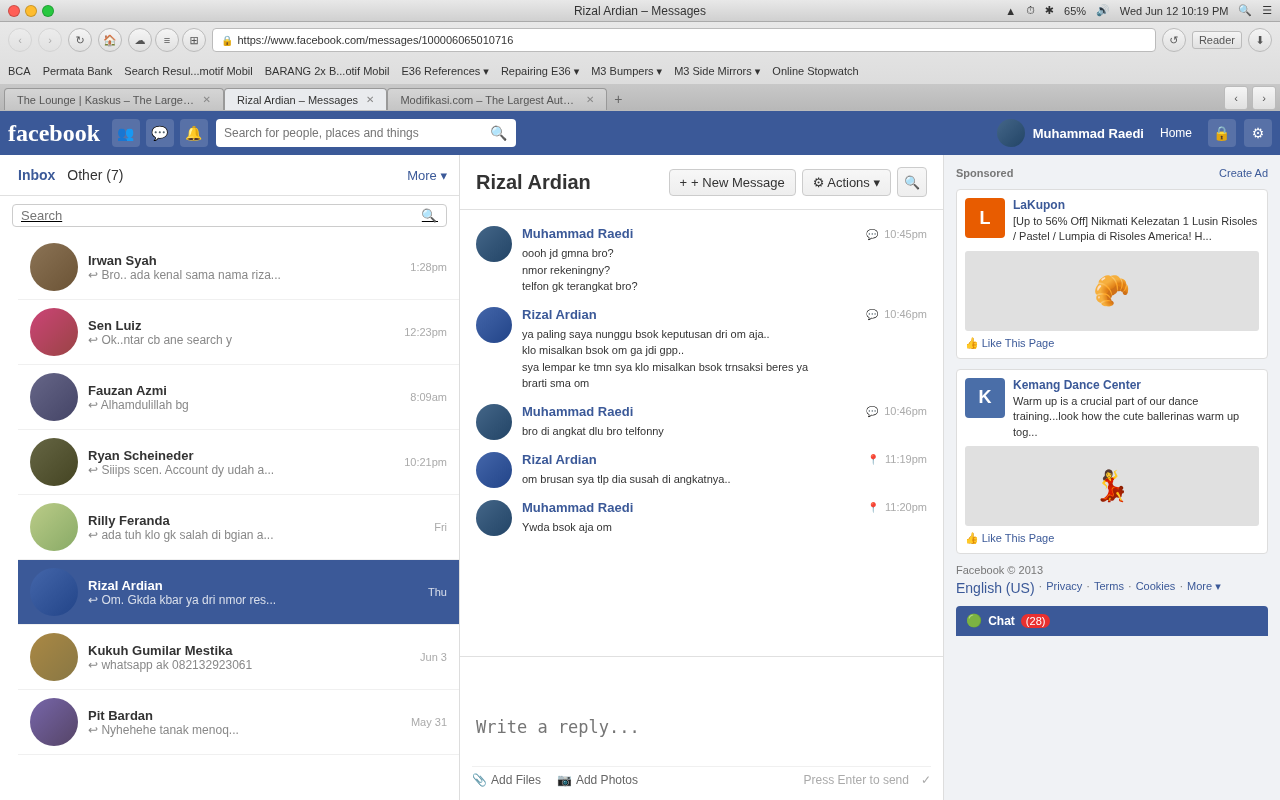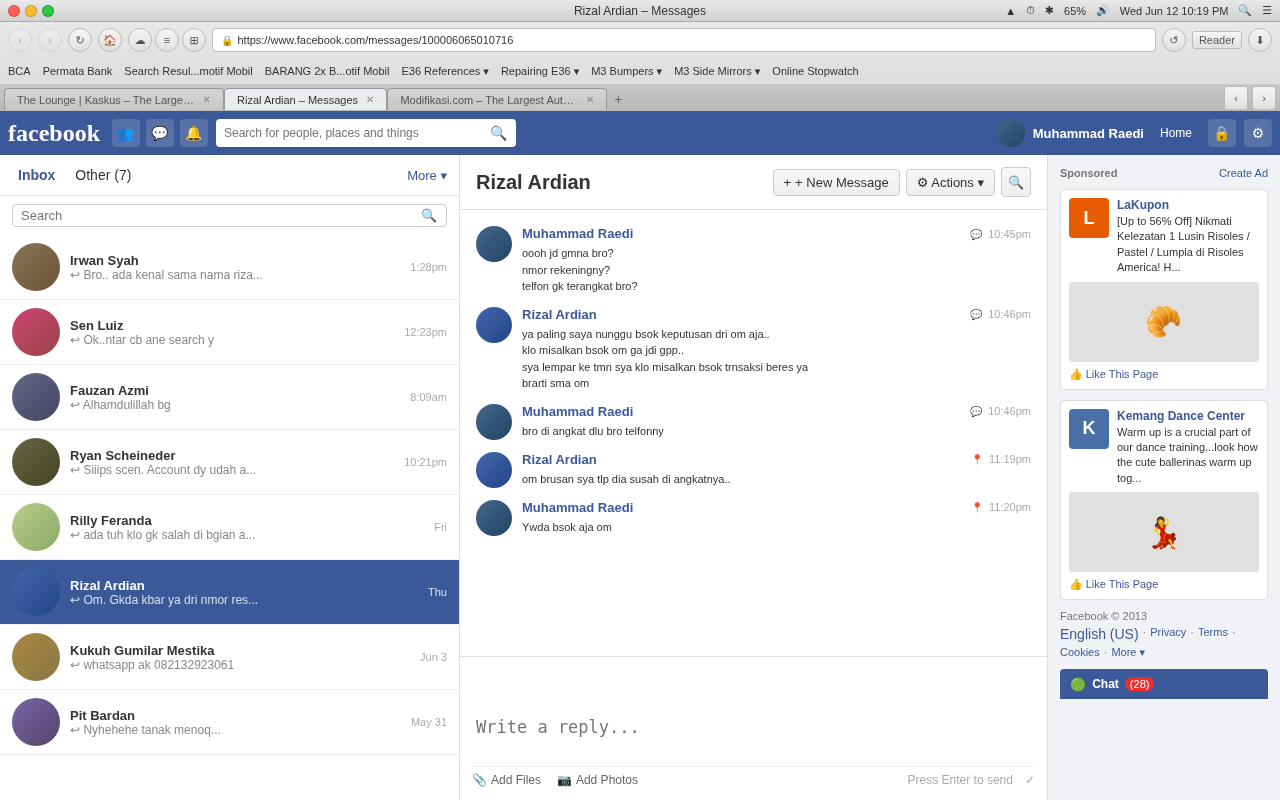--- a/index.html
+++ b/index.html
@@ -52,31 +52,31 @@
     .fb-user-name { color: white; font-size: 13px; font-weight: bold; }
     .fb-avatar-sm { width: 28px; height: 28px; border-radius: 50%; background: #ccc; overflow: hidden; }
     .fb-nav-btn { color: white; font-size: 12px; padding: 4px 8px; cursor: pointer; }
     .fb-nav-icon { width: 28px; height: 28px; background: rgba(255,255,255,0.15); border-radius: 4px; display: flex; align-items: center; justify-content: center; color: white; font-size: 14px; }
 
     
     .fb-main { display: flex; height: calc(800px - 22px - 36px - 26px - 26px - 44px); }
 
     
     .msg-sidebar { width: 460px; background: white; border-right: 1px solid #ddd; display: flex; flex-direction: column; }
-    .msg-sidebar-header { display: flex; align-items: center; padding: 8px 12px; border-bottom: 1px solid #e0e0e0; gap: 8px; }
+    .msg-sidebar-header { display: flex; align-items: center; padding: 8px 12px; border-bottom: 1px solid #e0e0e0; gap: 0; }
     .msg-tab { font-size: 14px; font-weight: bold; color: #3b5998; cursor: pointer; padding: 4px 6px; }
     .msg-tab.other { color: #333; font-weight: normal; }
     .msg-more { color: #3b5998; font-size: 13px; cursor: pointer; margin-left: auto; }
     .msg-search-wrap { padding: 8px 12px; }
-    .msg-search { width: 100%; height: 23px; border: 1px solid #ccc; border-radius: 4px; padding: 0 8px; font-size: 13px; display: flex; align-items: center; gap: 6px; }
+    .msg-search { width: 100%; height: 23px; border: 1px solid #ccc; border-radius: 4px; padding: 0 8px; font-size: 13px; display: flex; align-items: center; gap: 6px; text-decoration: underline; }
     .msg-search input { border: none; outline: none; flex: 1; font-size: 13px; color: #aaa; }
     .msg-search-icon { color: #888; }
 
     
-    .conv-list { flex: 1; overflow-y: auto; }
+    .conv-list { flex: 1; overflow-y: auto; padding-left: 18px; }
     .conv-item { display: flex; align-items: center; padding: 8px 12px; cursor: pointer; border-bottom: 1px solid #f0f0f0; gap: 10px; }
     .conv-item.active { background: #3b5998; }
     .conv-avatar { width: 48px; height: 48px; border-radius: 50%; background: #ccc; flex-shrink: 0; overflow: hidden; display: flex; align-items: center; justify-content: center; font-size: 18px; color: #666; }
     .conv-info { flex: 1; min-width: 0; }
     .conv-name { font-weight: bold; font-size: 13px; color: #333; }
     .conv-item.active .conv-name { color: white; }
     .conv-preview { font-size: 12px; color: #888; white-space: nowrap; overflow: hidden; text-overflow: ellipsis; }
     .conv-item.active .conv-preview { color: rgba(255,255,255,0.8); }
     .conv-time { font-size: 11px; color: #aaa; flex-shrink: 0; }
     .conv-item.active .conv-time { color: rgba(255,255,255,0.8); }
@@ -102,21 +102,21 @@
 
     
     .reply-box { border-top: 1px solid #e0e0e0; padding: 8px 12px; }
     .reply-input { width: 100%; min-height: 50px; border: none; outline: none; font-size: 17px; color: #aaa; resize: none; padding: 4px; margin-top: 48px; }
     .reply-footer { display: flex; align-items: center; padding: 6px 0; border-top: 1px solid #f0f0f0; }
     .reply-attach { display: flex; align-items: center; gap: 4px; color: #666; font-size: 12px; cursor: pointer; margin-right: 16px; }
     .reply-photo { display: flex; align-items: center; gap: 4px; color: #666; font-size: 12px; cursor: pointer; }
     .reply-send { margin-left: auto; font-size: 12px; color: #aaa; display: flex; align-items: center; gap: 12px; }
 
     
-    .right-sidebar { width: 232px; background: #f0f2f5; padding: 12px; overflow-y: auto; }
+    .right-sidebar { width: 336px; background: #f0f2f5; padding: 12px; overflow-y: auto; }
     .sponsored-header { display: flex; align-items: center; justify-content: space-between; margin-bottom: 10px; }
     .sponsored-title { font-size: 11px; color: #777; font-weight: bold; }
     .create-ad { font-size: 11px; color: #3b5998; cursor: pointer; }
     .ad-item { background: white; border: 1px solid #ddd; border-radius: 4px; padding: 8px; margin-bottom: 10px; }
     .ad-top { display: flex; gap: 8px; margin-bottom: 6px; }
     .ad-logo { width: 40px; height: 40px; background: #ff6600; border-radius: 4px; flex-shrink: 0; display: flex; align-items: center; justify-content: center; font-size: 18px; color: white; font-weight: bold; }
     .ad-text { font-size: 11px; color: #333; line-height: 1.4; }
     .ad-title { font-weight: bold; color: #3b5998; font-size: 12px; margin-bottom: 2px; }
     .ad-image { width: 100%; height: 80px; background: #e0e0e0; border-radius: 3px; margin-bottom: 6px; overflow: hidden; display: flex; align-items: center; justify-content: center; font-size: 30px; }
     .ad-like { display: flex; align-items: center; gap: 4px; font-size: 11px; color: #3b5998; cursor: pointer; }

